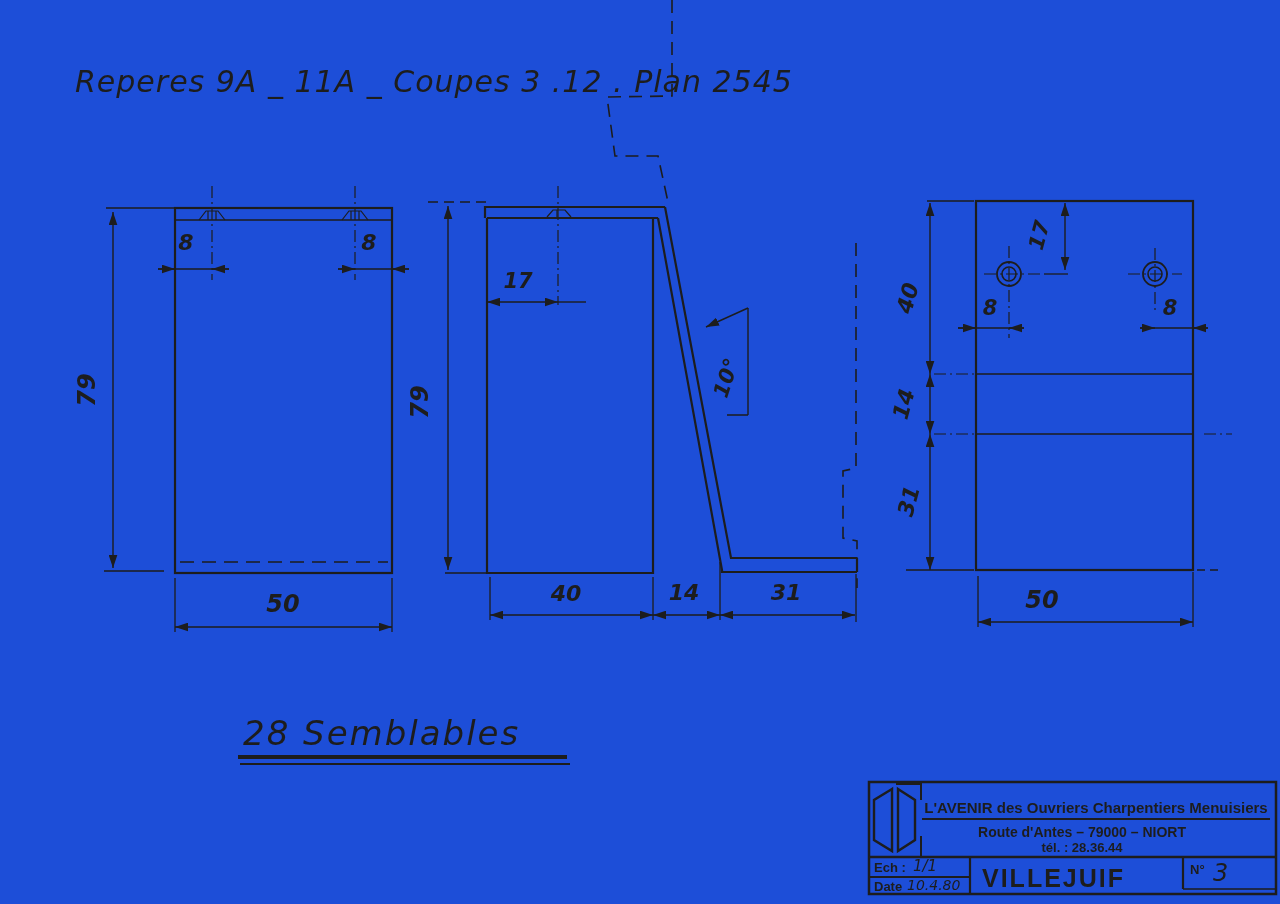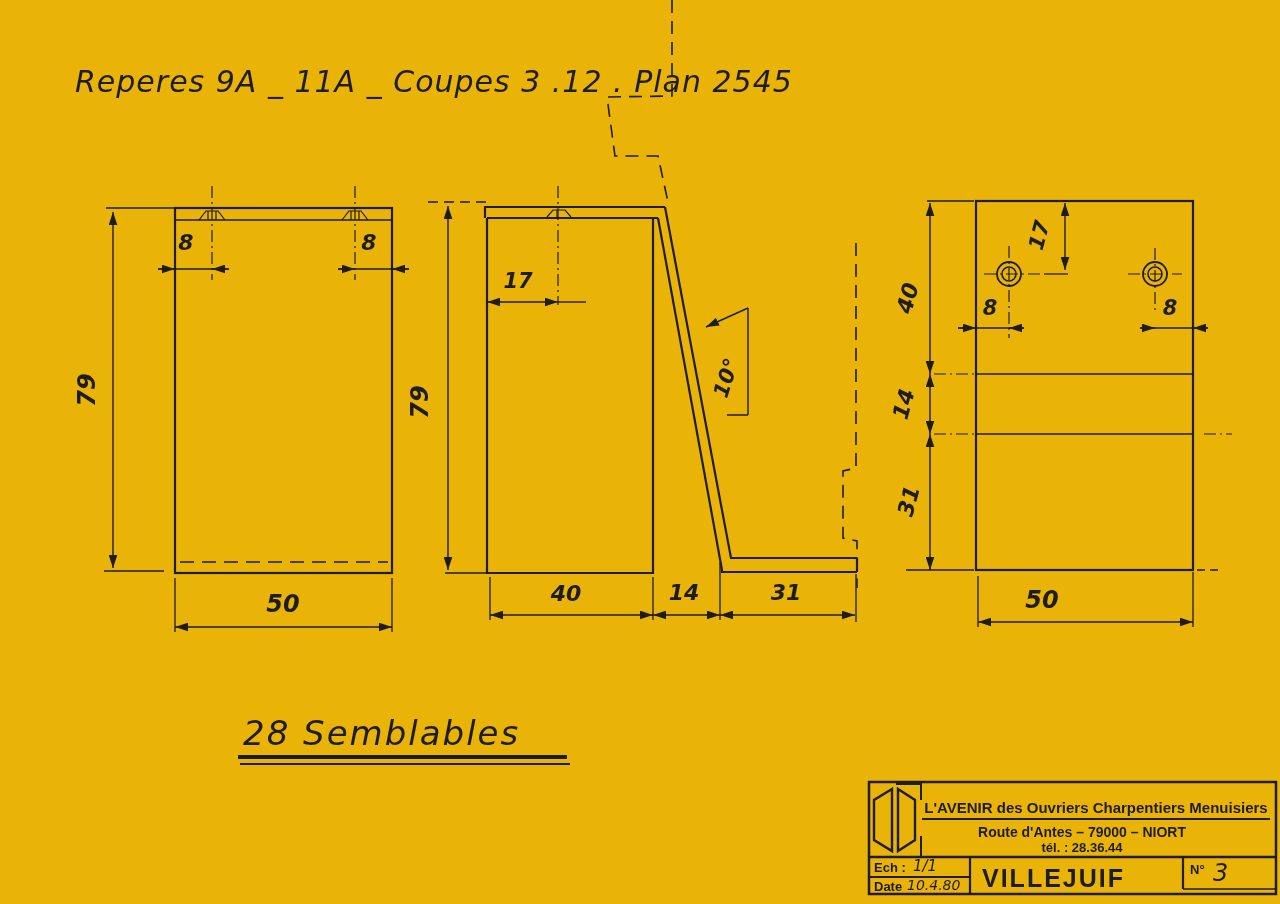--- a/index.html
+++ b/index.html
@@ -1,16 +1,16 @@
 <!DOCTYPE html>
 <html><head>
 <meta charset="utf-8">
 <style>
   html,body{margin:0;padding:0;background:#ffffff;}
-  .stage{position:relative;width:1280px;height:904px;background:#eab308;overflow:hidden;}
+  .stage{position:relative;width:1280px;height:904px;background:#1d4ed8;overflow:hidden;}
   svg{display:block;}
   text{fill:#1d1d1d;}
   .hand{font-family:"DejaVu Sans",sans-serif;font-style:italic;font-weight:500;}
   .dim{font-family:"DejaVu Sans",sans-serif;font-style:italic;font-weight:600;}
   .print{font-family:"Liberation Sans",sans-serif;font-weight:bold;font-style:normal;}
   .big-title{font-size:30px;letter-spacing:1px;}
   .note-txt{font-size:34px;letter-spacing:2px;}
   .ink{stroke:#1d1d1d;fill:none;}
   .outline{stroke-width:2.2;}
   .thin{stroke-width:1.4;}

